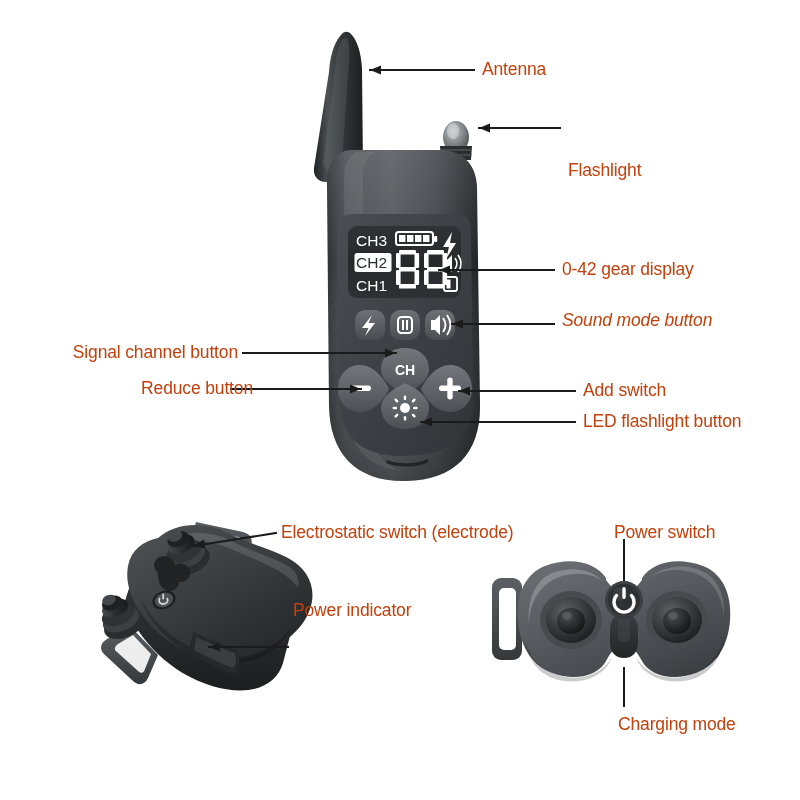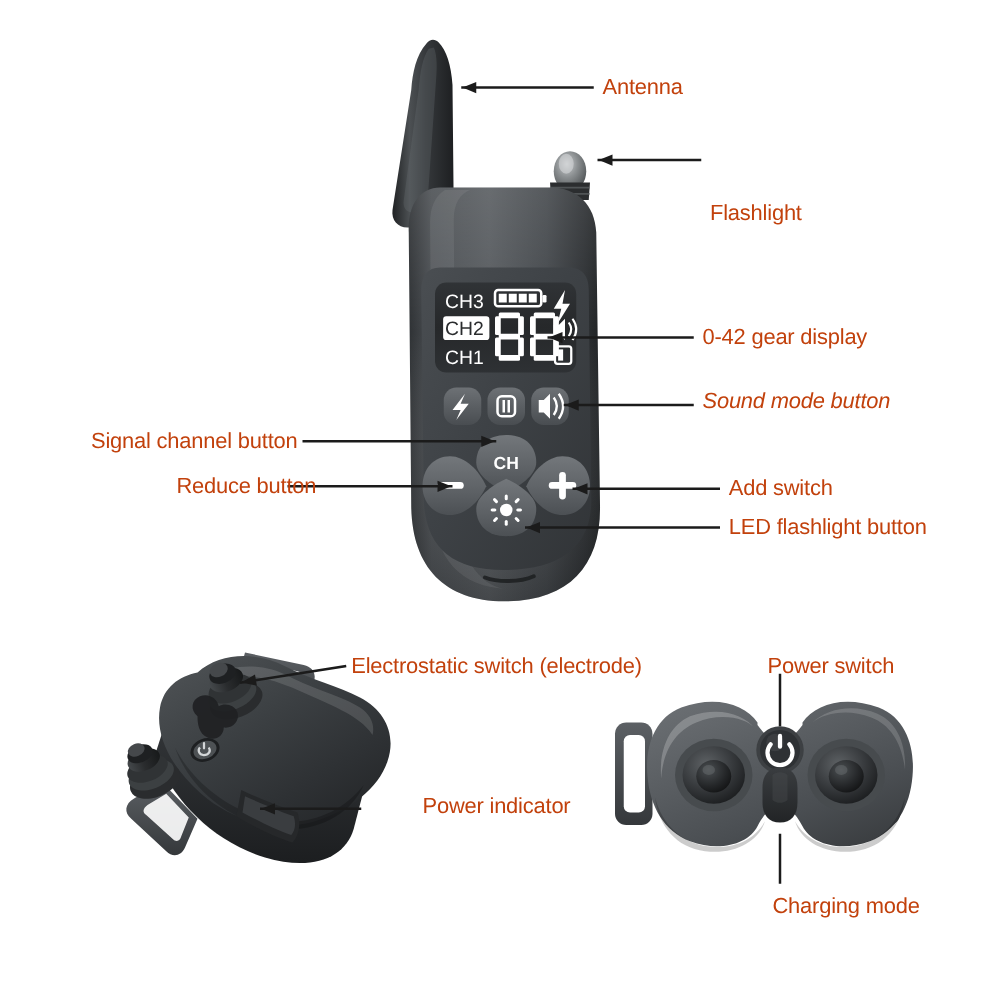--- a/index.html
+++ b/index.html
@@ -41,21 +41,21 @@
   .l-antenna     { left: 482px; top: 61px; }
   .l-flashlight  { left: 568px; top: 118px; margin-top: 44px; }
   .l-gear        { left: 562px; top: 261px; }
   .l-sound       { left: 562px; top: 312px; font-style: italic; }
   .l-signal      { left: 238px; top: 344px; }
   .l-reduce      { left: 222px; top: 380px; margin-left: 31px; }
   .l-add         { left: 583px; top: 382px; }
   .l-led         { left: 583px; top: 413px; }
   .l-electrode   { left: 281px; top: 524px; }
   .l-powersw     { left: 570px; top: 524px; margin-left: 44px; }
-  .l-powerind    { left: 293px; top: 636px; margin-left: 45px; }
+  .l-powerind    { left: 293px; top: 602px; }
   .l-charging    { left: 618px; top: 716px; }
 </style>
 </head>
 <body>
 
 <div id="stage">
 
   <svg id="art" viewBox="0 0 800 800" aria-hidden="true">
     <defs>
 

